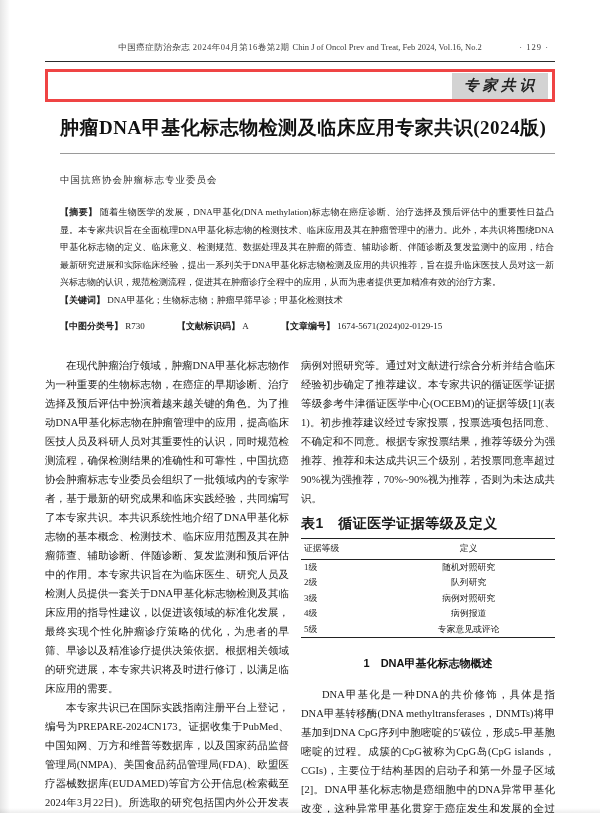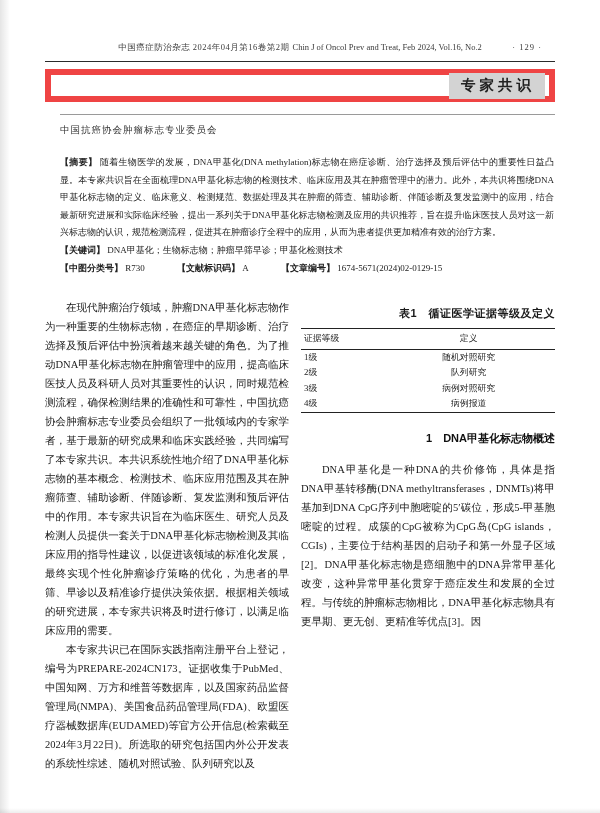--- a/index.html
+++ b/index.html
@@ -38,37 +38,38 @@
     text-align: center;
     font-size: 8.5px;
     color: #3a3a3a;
     height: 14px;
     line-height: 14px;
     white-space: nowrap;
   }
   .running-head .jcn { letter-spacing: 0.5px; margin-right: 3px; }
   .running-head .pageno {
     position: absolute;
-    right: 13px; top: 0;
+    right: 6px; top: 0;
     letter-spacing: 1px;
   }
   .head-rule {
     margin-top: 7px;
     border-top: 1.2px solid #2a2a2a;
   }
 
   
   .banner-band {
     margin-top: 7px;
     height: 33px;
-    border: 6px solid #ef4444;
+    border: 3px solid #ef4444;
     display: flex;
     justify-content: flex-end;
     align-items: center;
     padding-right: 4px;
+    font-style: italic;
   }
   .badge {
     background: #d3d3d3;
     color: #222;
     font-family: "Liberation Serif", "DejaVu Serif", serif;
     font-size: 14.5px;
     font-weight: 600;
     letter-spacing: 4px;
     padding: 3px 10px 4px 12px;
   }
@@ -81,61 +82,61 @@
     font-weight: bold;
     letter-spacing: 0.5px;
     color: #111;
   }
   .title-rule {
     margin-top: 12px;
     margin-left: 15px;
     border-top: 1px solid #9a9a9a;
   }
   .author {
-    margin-top: 9px;
+    margin-top: 20px;
     padding-left: 15px;
     font-size: 9.5px;
     color: #333;
     letter-spacing: 1px;
   }
 
   
   .front {
     margin-top: 17px;
     padding-left: 15px;
     padding-right: 1px;
     font-size: 9px;
     line-height: 17.6px;
     text-align: justify;
     color: #222;
   }
   .front .lbl { font-weight: bold; }
-  .meta-line { margin-top: 0; }
+  .meta-line { margin-top: 8px; }
   .meta-line .pair { display: inline-block; margin-right: 30px; }
   .meta-line .pair:last-child { margin-right: 0; }
   .doi-line { margin-top: 0; }
 
   
   .columns {
     margin-top: 21px;
     display: flex;
     font-size: 10.5px;
     line-height: 19px;
     text-align: justify;
     color: #1a1a1a;
   }
   .col-left  { width: 244px; margin-right: 12px; }
   .col-right { width: 254px; }
   .para-indent { text-indent: 2em; }
 
   
   .tbl-wrap { margin-top: 6px; margin-bottom: 8px; }
   .tbl-caption {
-    text-align: right;
-    font-size: 11px;
+    text-align: left;
+    font-size: 14px;
     font-weight: bold;
     font-family: "Liberation Sans", "DejaVu Sans", sans-serif;
     margin-bottom: 5px;
     letter-spacing: 0.5px;
   }
   table.data {
     width: 100%;
     border-collapse: collapse;
     font-size: 8.8px;
     line-height: 15.5px;
@@ -150,58 +151,60 @@
   table.data th.c1, table.data td.c1 { text-align: left; width: 32%; padding-left: 3px; }
   table.data th.c2, table.data td.c2 { text-align: center; font-family: Liberation Serif, serif; }
   table.data td { padding: 0 2px; }
 
   .section-heading {
     font-family: "Liberation Sans", "DejaVu Sans", sans-serif;
     font-weight: bold;
     font-size: 11px;
     margin: 16px 0 12px 0;
     color: #111;
-    text-align: right;
+    text-align: center;
   }
 </style>
 </head>
 <body>
 
 <div class="page">
   <div class="content">
 
     <div class="running-head">
       <span class="jcn">中国癌症防治杂志 2024年04月第16卷第2期</span><span class="jen">Chin J of Oncol Prev and Treat, Feb 2024, Vol.16, No.2</span>
       <span class="pageno">· 129 ·</span>
     </div>
     <div class="head-rule"></div>
 
     <div class="banner-band">
       <span class="badge">专家共识</span>
     </div>
 
+    <div class="title">肿瘤DNA甲基化标志物检测及临床应用专家共识(2024版)</div>
     <div class="title-rule"></div>
     <div class="author">中国抗癌协会肿瘤标志专业委员会</div>
 
     <div class="front">
       <div><span class="lbl">【摘要】</span><span> 随着生物医学的发展，DNA甲基化(DNA methylation)标志物在癌症诊断、治疗选择及预后评估中的重要性日益凸显。本专家共识旨在全面梳理DNA甲基化标志物的检测技术、临床应用及其在肿瘤管理中的潜力。此外，本共识将围绕DNA甲基化标志物的定义、临床意义、检测规范、数据处理及其在肿瘤的筛查、辅助诊断、伴随诊断及复发监测中的应用，结合最新研究进展和实际临床经验，提出一系列关于DNA甲基化标志物检测及应用的共识推荐，旨在提升临床医技人员对这一新兴标志物的认识，规范检测流程，促进其在肿瘤诊疗全程中的应用，从而为患者提供更加精准有效的治疗方案。</span></div>
       <div><span class="lbl">【关键词】</span><span> DNA甲基化；生物标志物；肿瘤早筛早诊；甲基化检测技术</span></div>
       <div class="meta-line">
         <span class="pair"><span class="lbl">【中图分类号】</span><span> R730</span></span>
         <span class="pair"><span class="lbl">【文献标识码】</span><span> A</span></span>
         <span class="pair"><span class="lbl">【文章编号】</span><span> 1674-5671(2024)02-0129-15</span></span>
       </div>
     </div>
 
     <div class="columns">
       <div class="col-left">
         <p class="para-indent">在现代肿瘤治疗领域，肿瘤DNA甲基化标志物作为一种重要的生物标志物，在癌症的早期诊断、治疗选择及预后评估中扮演着越来越关键的角色。为了推动DNA甲基化标志物在肿瘤管理中的应用，提高临床医技人员及科研人员对其重要性的认识，同时规范检测流程，确保检测结果的准确性和可靠性，中国抗癌协会肿瘤标志专业委员会组织了一批领域内的专家学者，基于最新的研究成果和临床实践经验，共同编写了本专家共识。本共识系统性地介绍了DNA甲基化标志物的基本概念、检测技术、临床应用范围及其在肿瘤筛查、辅助诊断、伴随诊断、复发监测和预后评估中的作用。本专家共识旨在为临床医生、研究人员及检测人员提供一套关于DNA甲基化标志物检测及其临床应用的指导性建议，以促进该领域的标准化发展，最终实现个性化肿瘤诊疗策略的优化，为患者的早筛、早诊以及精准诊疗提供决策依据。根据相关领域的研究进展，本专家共识将及时进行修订，以满足临床应用的需要。</p>
         <p class="para-indent">本专家共识已在国际实践指南注册平台上登记，编号为PREPARE-2024CN173。证据收集于PubMed、中国知网、万方和维普等数据库，以及国家药品监督管理局(NMPA)、美国食品药品管理局(FDA)、欧盟医疗器械数据库(EUDAMED)等官方公开信息(检索截至2024年3月22日)。所选取的研究包括国内外公开发表的系统性综述、随机对照试验、队列研究以及</p>
       </div>
       <div class="col-right">
+        <p>病例对照研究等。通过对文献进行综合分析并结合临床经验初步确定了推荐建议。本专家共识的循证医学证据等级参考牛津循证医学中心(OCEBM)的证据等级[1](表1)。初步推荐建议经过专家投票，投票选项包括同意、不确定和不同意。根据专家投票结果，推荐等级分为强推荐、推荐和未达成共识三个级别，若投票同意率超过90%视为强推荐，70%~90%视为推荐，否则为未达成共识。</p>
 
         <div class="tbl-wrap">
           <div class="tbl-caption">表1　循证医学证据等级及定义</div>
           <table class="data">
             <thead>
               <tr>
                 <th class="c1">证据等级</th>
                 <th class="c2">定义</th>
               </tr>
             </thead>
@@ -215,20 +218,24 @@
                 <td class="c2">队列研究</td>
               </tr>
               <tr>
                 <td class="c1">3级</td>
                 <td class="c2">病例对照研究</td>
               </tr>
               <tr>
                 <td class="c1">4级</td>
                 <td class="c2">病例报道</td>
               </tr>
+              <tr>
+                <td class="c1">5级</td>
+                <td class="c2">专家意见或评论</td>
+              </tr>
             </tbody>
           </table>
         </div>
 
         <div class="section-heading">1　DNA甲基化标志物概述</div>
         <p class="para-indent">DNA甲基化是一种DNA的共价修饰，具体是指DNA甲基转移酶(DNA methyltransferases，DNMTs)将甲基加到DNA CpG序列中胞嘧啶的5′碳位，形成5-甲基胞嘧啶的过程。成簇的CpG被称为CpG岛(CpG islands，CGIs)，主要位于结构基因的启动子和第一外显子区域[2]。DNA甲基化标志物是癌细胞中的DNA异常甲基化改变，这种异常甲基化贯穿于癌症发生和发展的全过程。与传统的肿瘤标志物相比，DNA甲基化标志物具有更早期、更无创、更精准等优点[3]。因</p>
       </div>
     </div>
 
   </div>

